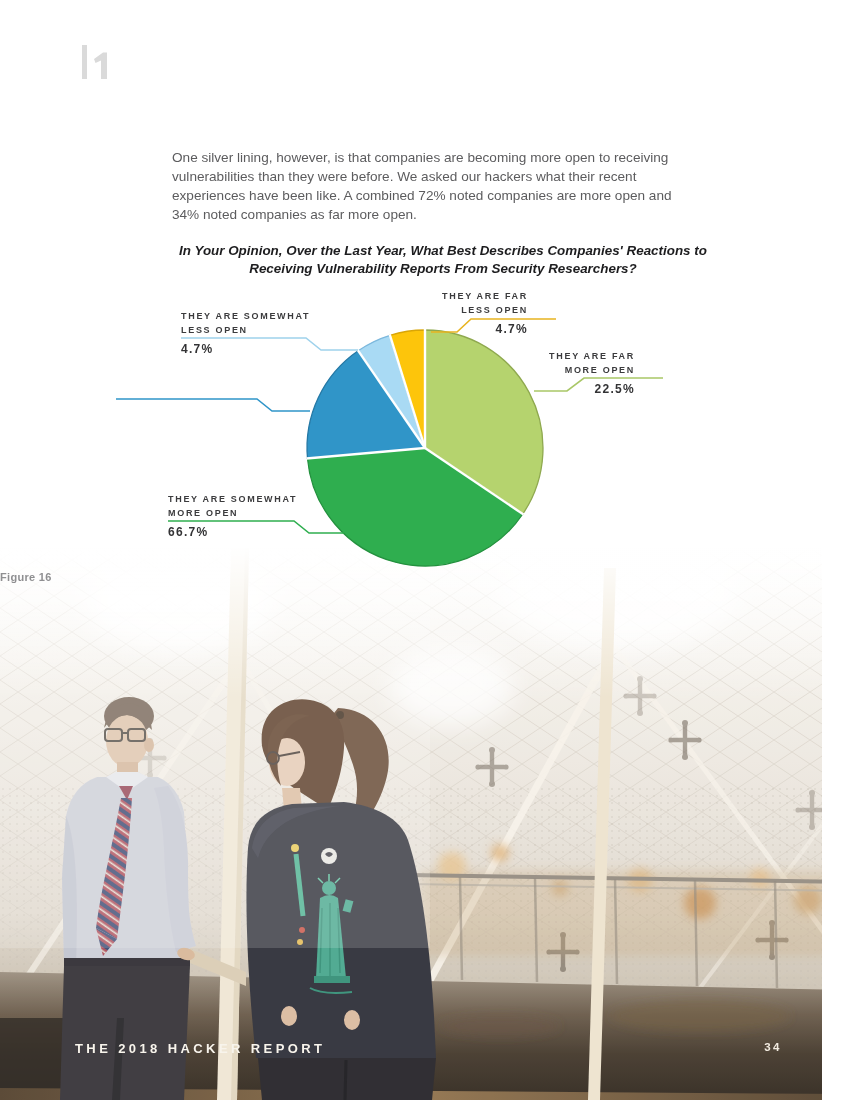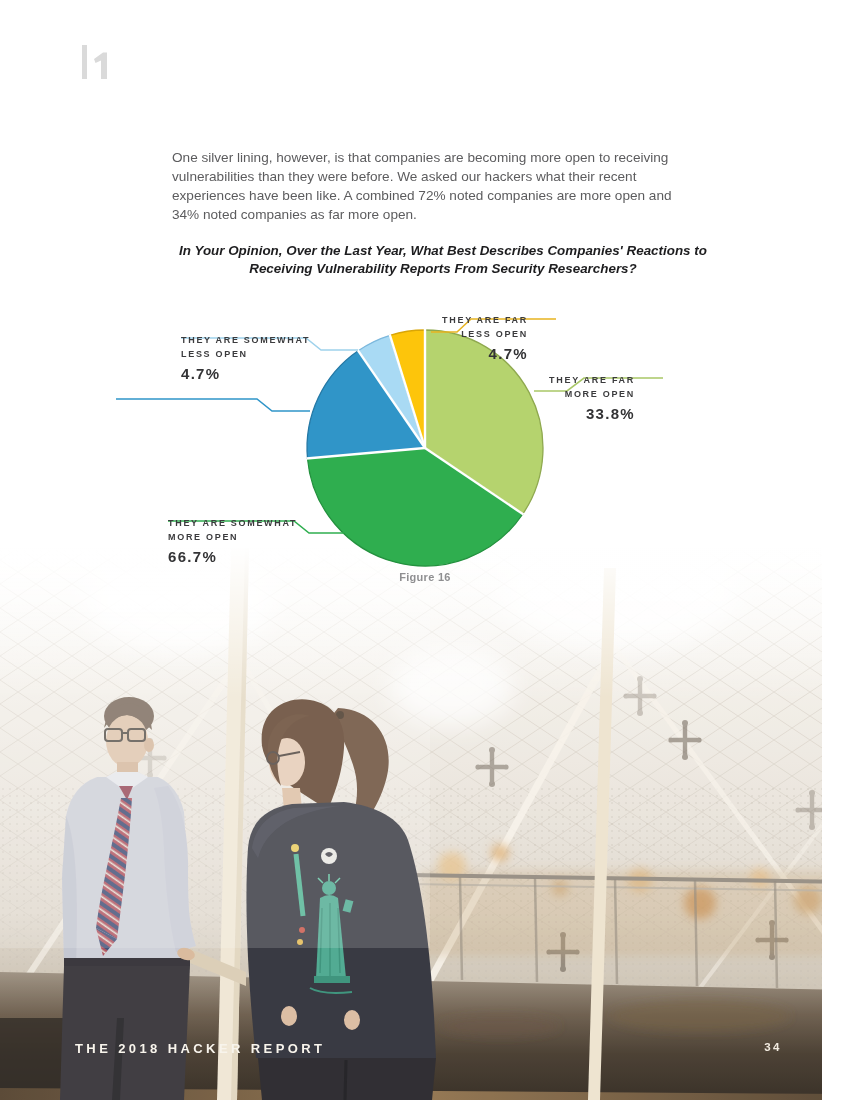--- a/index.html
+++ b/index.html
@@ -12,29 +12,29 @@
         color:#5c5c5e;}
   
   #chart-title{position:absolute;left:33px;top:242px;width:820px;text-align:center;
         font-size:13.4px;font-weight:bold;font-style:italic;color:#1d1d1f;line-height:17.5px;}
   #chart-title span{display:block;}
   
   #pie-layer{position:absolute;left:0;top:0;width:850px;height:650px;pointer-events:none;}
   #photo{position:absolute;left:0;top:548px;width:850px;height:552px;pointer-events:none;}
   
   .callout{position:absolute;font-size:9px;font-weight:bold;letter-spacing:1.7px;
-        color:#3b3b3d;line-height:13.8px;margin-top:24px;}
-  .callout .pct{display:block;margin-top:5px;font-size:15px;letter-spacing:1.3px;color:#333335;}
+        color:#3b3b3d;line-height:13.8px;}
+  .callout .pct{display:block;margin-top:5px;font-size:12px;letter-spacing:1.3px;color:#333335;}
   #c-farless{right:294px;top:290px;text-align:right;}
   #c-farmore{right:187px;top:350px;text-align:right;}
   #c-swless{left:181px;top:310px;}
   #c-neither{left:116px;top:371px;}
   #c-swmore{left:168px;top:493px;}
   
-  #fig-cap{position:absolute;left:0;top:571px;width:850px;text-align:center;
+  #fig-cap{position:absolute;left:0;top:571px;width:850px;
         font-size:11px;font-weight:bold;color:#8f8f91;letter-spacing:0.3px;}
   
   #footer-title{position:absolute;left:75px;top:1041px;font-size:13px;font-weight:bold;
         letter-spacing:3.4px;color:#f8f4ec;}
   #footer-page{position:absolute;right:40px;top:1041px;font-size:11.5px;font-weight:bold;
         letter-spacing:2.5px;color:#f3ece1;}
 </style>
 </head>
 <body>
 
@@ -263,21 +263,21 @@
   </svg>
 
   <div id="c-farless" class="callout">
     <span>THEY ARE FAR</span><br>
     <span>LESS OPEN</span>
     <span class="pct">4.7%</span>
   </div>
   <div id="c-farmore" class="callout">
     <span>THEY ARE FAR</span><br>
     <span>MORE OPEN</span>
-    <span class="pct">33.8%</span>
+    <span class="pct">22.5%</span>
   </div>
   <div id="c-swless" class="callout">
     <span>THEY ARE SOMEWHAT</span><br>
     <span>LESS OPEN</span>
     <span class="pct">4.7%</span>
   </div>
   <div id="c-swmore" class="callout">
     <span>THEY ARE SOMEWHAT</span><br>
     <span>MORE OPEN</span>
     <span class="pct">66.7%</span>

